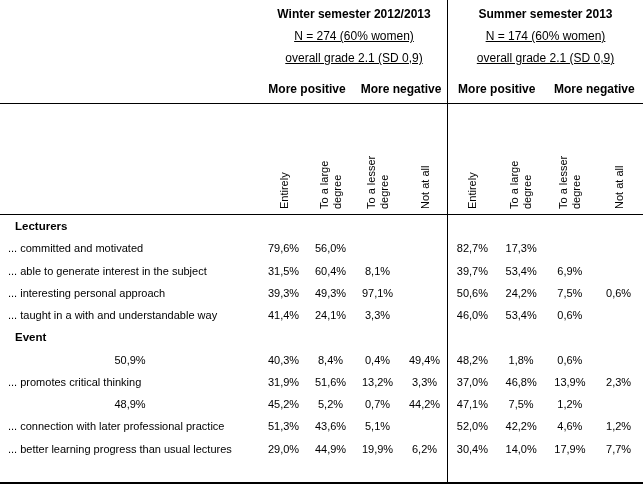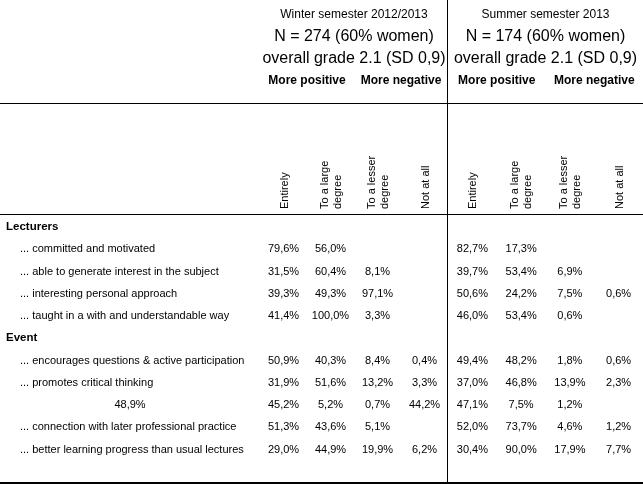--- a/index.html
+++ b/index.html
@@ -24,25 +24,26 @@
     background: #000;
   }
   
   .header-row {
     display: grid;
     grid-template-columns: 260px 188px 195px;
     height: 104px;
     border-bottom: 1px solid #000;
   }
   .sem-header { text-align: center; padding-top: 3px; }
-  .sem-title { font-weight: normal; font-size: 12px; line-height: 22px; white-space: nowrap; }
-  .sem-sub   { font-size: 16px; line-height: 22px; white-space: nowrap; }
+  .sem-title { font-weight: bold; font-size: 12px; line-height: 22px; white-space: nowrap; }
+  .sem-sub   { font-size: 12px; line-height: 22px; white-space: nowrap; text-decoration: underline; }
   .polarity {
     display: grid;
     grid-template-columns: 1fr 1fr;
+    margin-top: 9px;
     font-weight: bold;
     font-size: 12px;
     line-height: 22px;
   }
   
   .scale-row {
     display: grid;
     grid-template-columns: 260px repeat(4, 47px) repeat(4, 48.75px);
     height: 111px;
     border-bottom: 1px solid #000;
@@ -63,22 +64,22 @@
     text-align: left;
   }
   
   .row {
     display: grid;
     grid-template-columns: 260px repeat(4, 47px) repeat(4, 48.75px);
     height: 22.25px;
     align-items: center;
     font-size: 11px;
   }
-  .label-cell { padding-left: 20px; white-space: nowrap; overflow: hidden; }
-  .section-label { font-weight: bold; font-size: 11.5px; padding-left: 6px; }
+  .label-cell { padding-left: 8px; white-space: nowrap; overflow: hidden; }
+  .section-label { font-weight: bold; font-size: 11.5px; padding-left: 15px; }
   .val { text-align: center; white-space: nowrap; }
 </style>
 </head>
 <body>
 
 <div class="tbl">
 
   <div class="vdivider"></div>
 
   <div class="header-row">
@@ -188,33 +189,32 @@
         <div class="val">97,1%</div>
         <div class="val"></div>
         <div class="val">50,6%</div>
         <div class="val">24,2%</div>
         <div class="val">7,5%</div>
         <div class="val">0,6%</div>
       </div>
       <div class="row">
         <div class="label-cell">... taught in a with and understandable way</div>
         <div class="val">41,4%</div>
-        <div class="val">100,0%</div>
+        <div class="val">24,1%</div>
         <div class="val">3,3%</div>
         <div class="val"></div>
         <div class="val">46,0%</div>
         <div class="val">53,4%</div>
         <div class="val">0,6%</div>
         <div class="val"></div>
       </div>
       <div class="row">
         <div class="label-cell section-label">Event</div>
       </div>
       <div class="row">
-        <div class="label-cell">... encourages questions &amp; active participation</div>
         <div class="val">50,9%</div>
         <div class="val">40,3%</div>
         <div class="val">8,4%</div>
         <div class="val">0,4%</div>
         <div class="val">49,4%</div>
         <div class="val">48,2%</div>
         <div class="val">1,8%</div>
         <div class="val">0,6%</div>
       </div>
       <div class="row">
@@ -238,32 +238,32 @@
         <div class="val">7,5%</div>
         <div class="val">1,2%</div>
       </div>
       <div class="row">
         <div class="label-cell">... connection with later professional practice</div>
         <div class="val">51,3%</div>
         <div class="val">43,6%</div>
         <div class="val">5,1%</div>
         <div class="val"></div>
         <div class="val">52,0%</div>
-        <div class="val">73,7%</div>
+        <div class="val">42,2%</div>
         <div class="val">4,6%</div>
         <div class="val">1,2%</div>
       </div>
       <div class="row">
         <div class="label-cell">... better learning progress than usual lectures</div>
         <div class="val">29,0%</div>
         <div class="val">44,9%</div>
         <div class="val">19,9%</div>
         <div class="val">6,2%</div>
         <div class="val">30,4%</div>
-        <div class="val">90,0%</div>
+        <div class="val">14,0%</div>
         <div class="val">17,9%</div>
         <div class="val">7,7%</div>
       </div>
       <div class="row">
         <div class="val"></div>
         <div class="val"></div>
         <div class="val"></div>
         <div class="val"></div>
       </div>
     </div>

